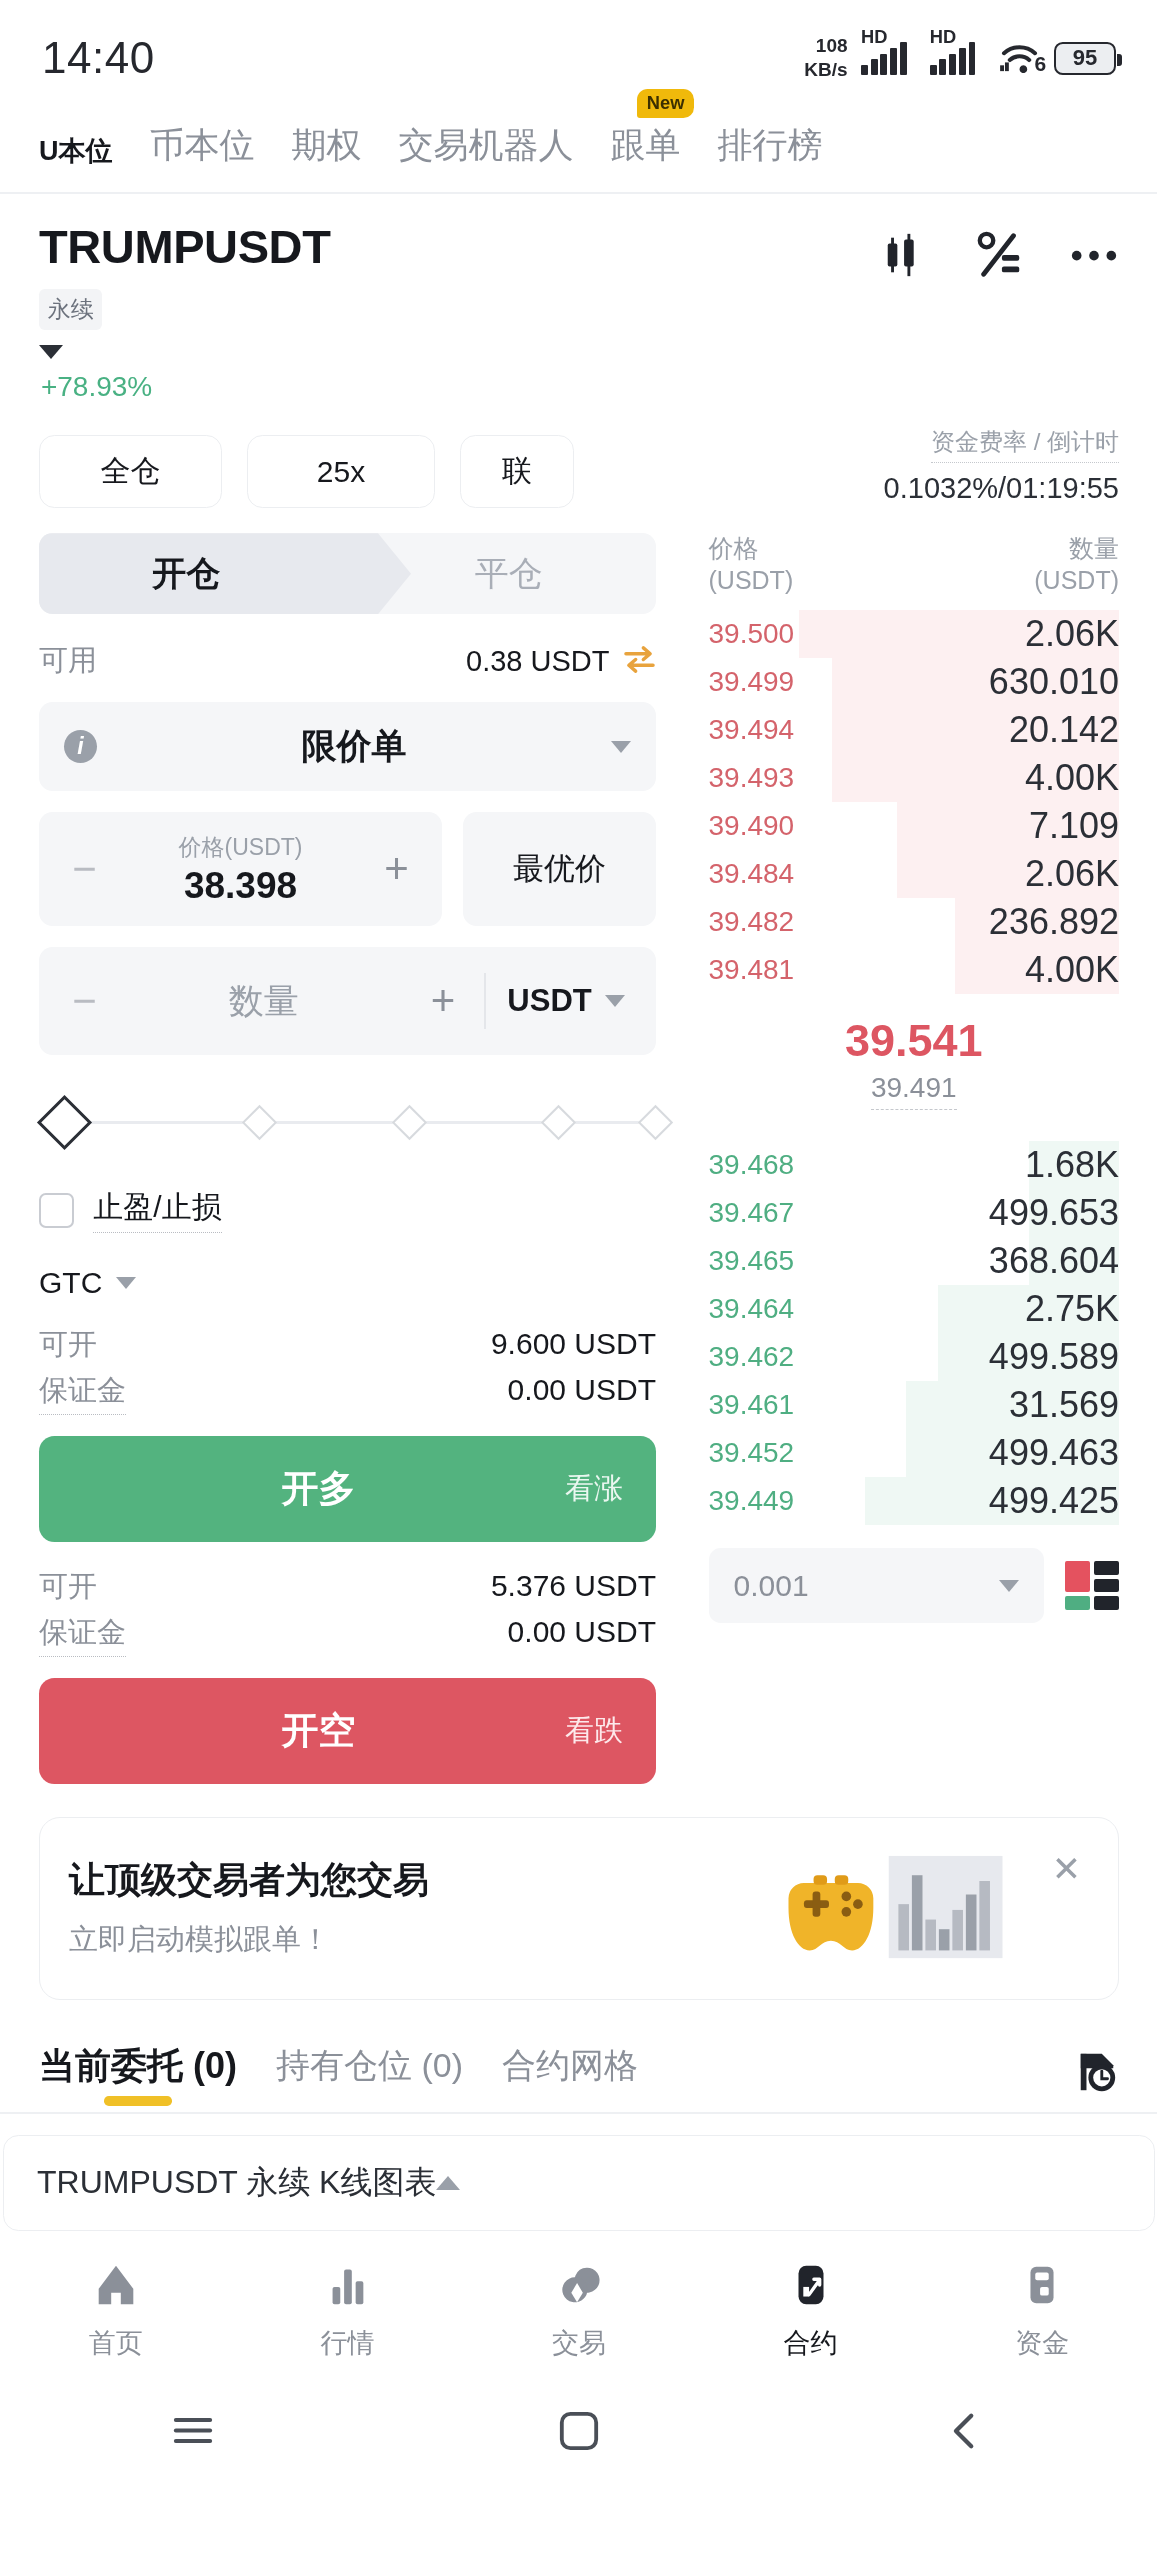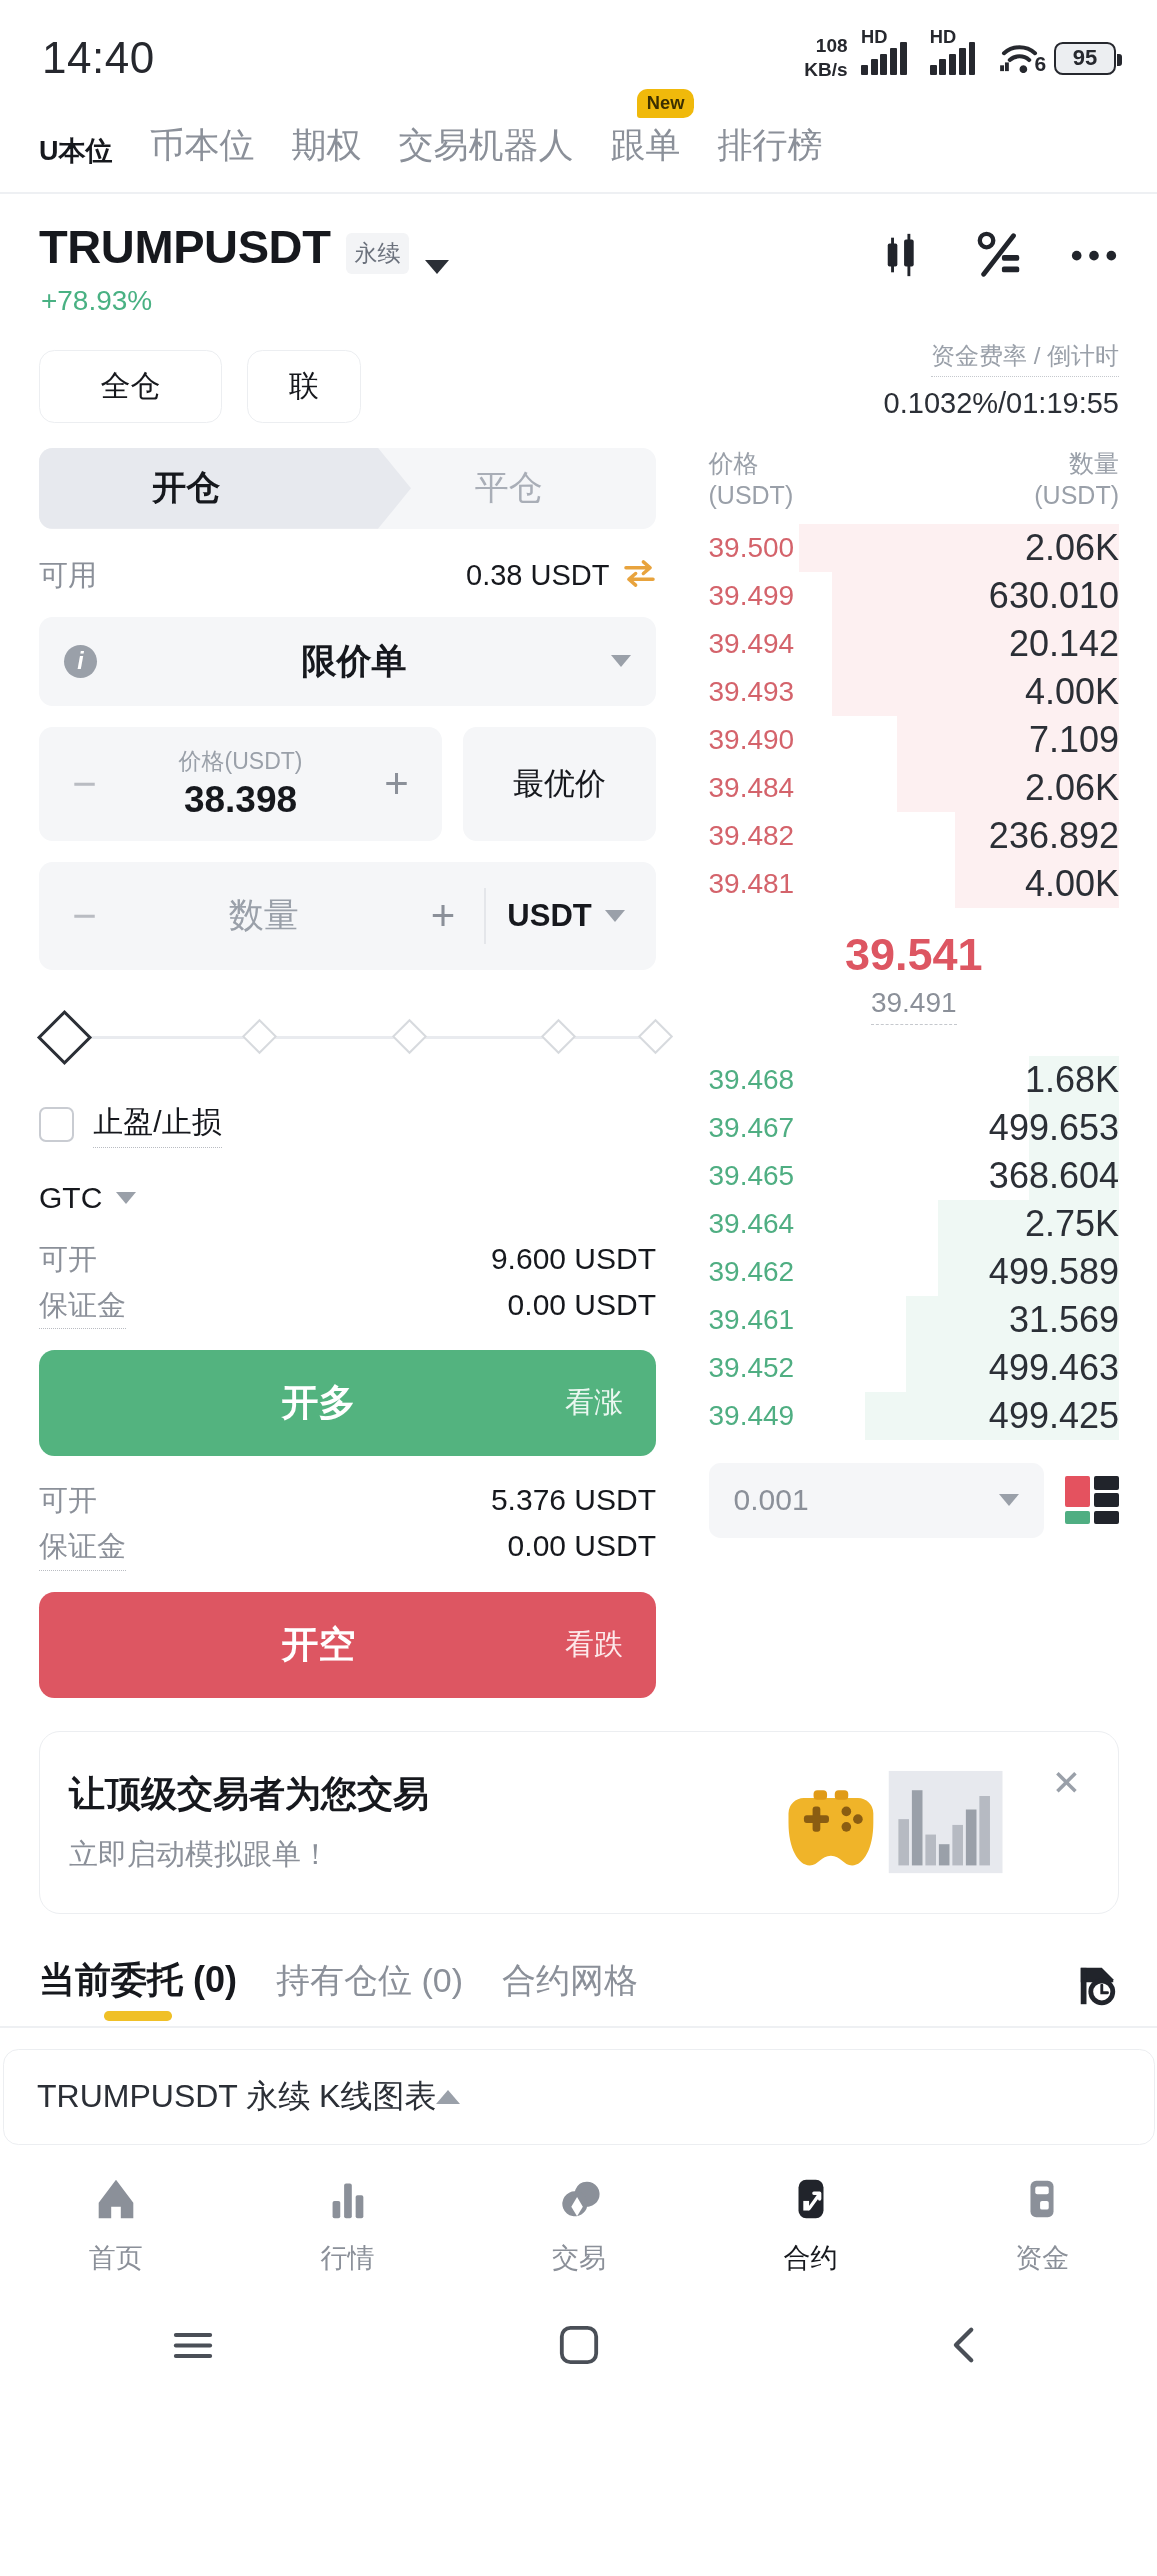--- a/index.html
+++ b/index.html
@@ -31,21 +31,21 @@
   
   .toptabs { display:flex; align-items:flex-end; gap:37px; padding:5.8px 39px 21px; position:relative; }
   .toptab { font-size:35px; color:#8b9099; position:relative; white-space:nowrap; padding-bottom:1.9px; }
   .toptab.active { color:#16181d; font-weight:700; font-size:27px; }
   .newbadge { position:absolute; top:-33px; right:-13.5px; background:#f0b90b; color:#3b2f00; font-size:18.3px; font-weight:700; border-radius:10.6px 10.6px 10.6px 2.9px; padding:2.9px 9.6px 3.9px; }
   .hairline { height:1.9px; background:#eef0f3; }
 
   
   .symhead { padding:25px 39px 9.6px; display:flex; align-items:flex-start; justify-content:space-between; }
   .sym-l { display:flex; flex-direction:column; }
-  .sym-row { display:flex; align-items:flex-end; gap:15.4px; }
+  .sym-row { display:flex; align-items:flex-start; gap:15.4px;flex-direction:column; }
   .sym-name { font-size:47px; font-weight:700; letter-spacing:-0.4px; color:#16181d; }
   .sym-perp { font-size:23px; color:#6c727d; background:#f3f4f6; border-radius:5.8px; padding:4.8px 8.7px; }
   .caret-d { width:0;height:0;border-left:12.5px solid transparent;border-right:12.5px solid transparent;border-top:14.5px solid #2b2f36; }
   .sym-chg { font-size:28px; color:#49b183; font-weight:400; margin-top:11.6px; margin-left:1.9px; }
   .sym-r { display:flex; align-items:center; gap:44px; padding-top:11.6px; }
   .ic { display:block; }
 
   
   .body2 { display:flex; align-items:flex-start; padding:13.5px 0 0; }
   .col-l { width:695px; padding:0 39px 0 39px; }
@@ -269,20 +269,21 @@
       </span>
     </div>
   </div>
 
   <div class="body2">
 
     <div class="col-l">
 
       <div class="pills">
         <div class="pill w1">全仓</div>
+        <div class="pill w2">25x</div>
         <div class="pill w3">联</div>
       </div>
 
       <div class="seg">
         <div class="fill"></div>
         <div class="sgi active">开仓</div>
         <div class="sgi">平仓</div>
       </div>
 
       <div class="rowline">

